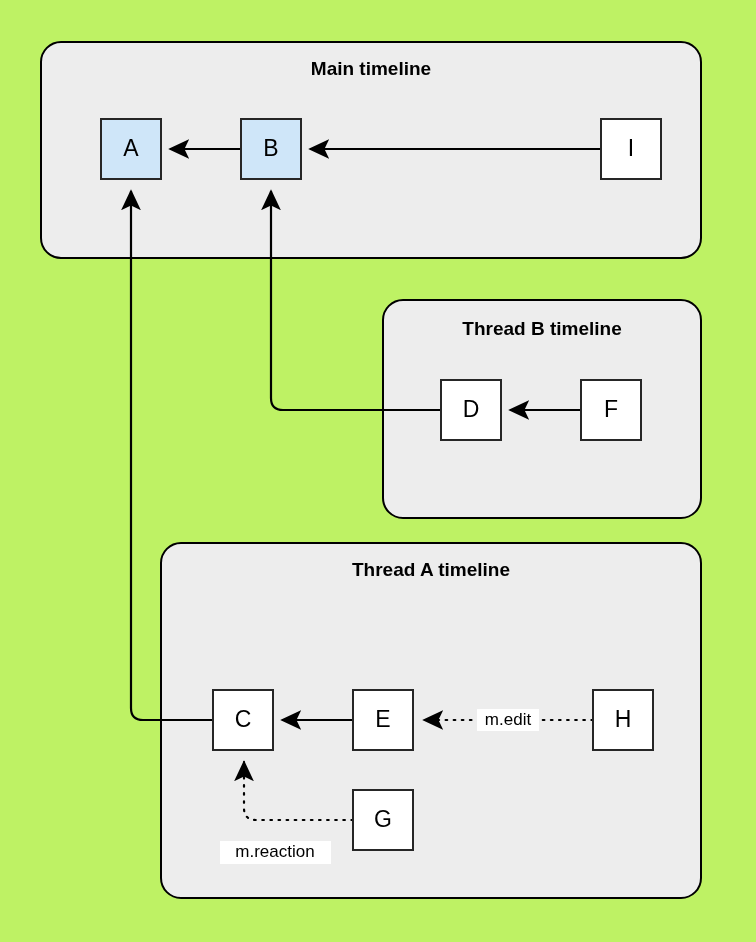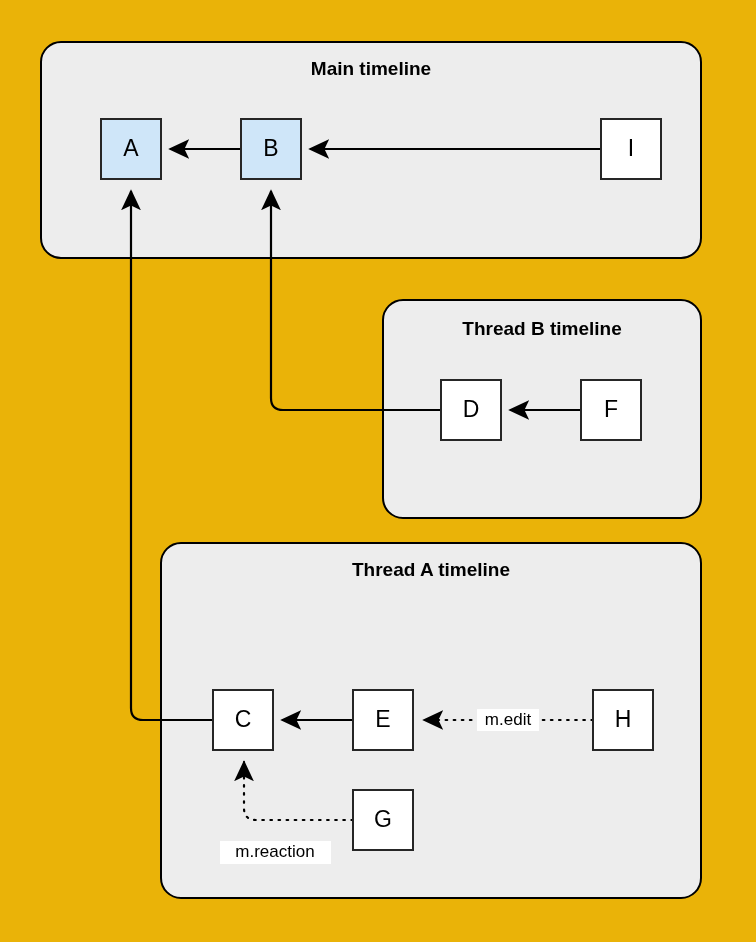--- a/index.html
+++ b/index.html
@@ -10,21 +10,21 @@
   body {
     width: 756px;
     height: 942px;
     font-family: "Liberation Sans", sans-serif;
     overflow: hidden;
   }
   #diagram-root {
     position: relative;
     width: 756px;
     height: 942px;
-    background: #eab308;
+    background: #bef264;
   }
   svg#diagram {
     display: block;
     width: 756px;
     height: 942px;
   }
   .container-shape {
     fill: #ededed;
     stroke: #000000;
     stroke-width: 2;

